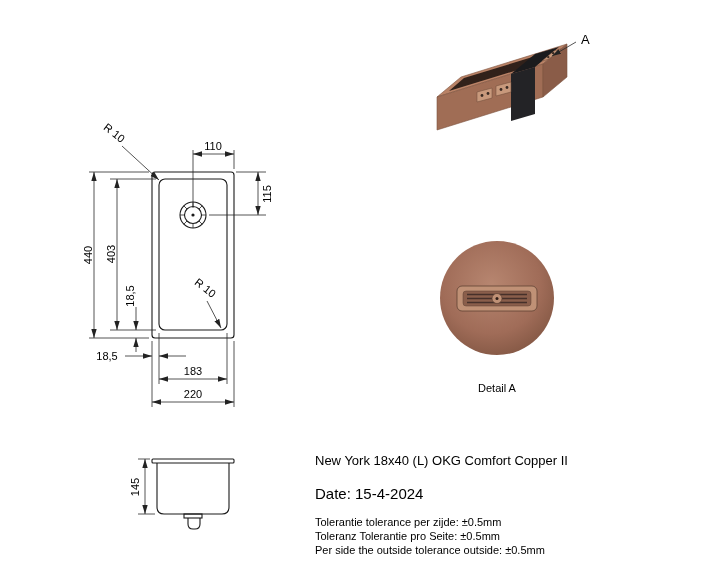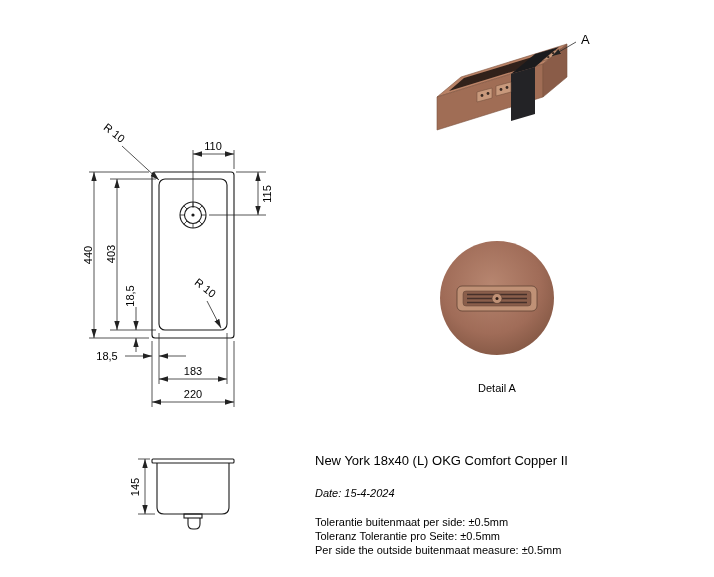--- a/index.html
+++ b/index.html
@@ -10,21 +10,21 @@
   
   .ol { fill:none; stroke:#1a1a1a; stroke-width:1.1; }          
   .dl { fill:none; stroke:#2a2a2a; stroke-width:0.8; }          
   .dim { font-family:"Liberation Sans", sans-serif; font-size:11px; fill:#000; }
   .cap { font-family:"Liberation Sans", sans-serif; font-size:11px; fill:#000; }
   .callout { font-family:"Liberation Sans", sans-serif; font-size:13px; fill:#000; }
 
   
   .titleblock { position:absolute; left:315px; top:452px; color:#000; }
   .tb-title { font-size:13px; line-height:18px; margin:0 0 17px 0; }
-  .tb-date  { font-size:11px;  line-height:13px; margin:0 0 15px 0;font-style:italic; }
+  .tb-date  { font-size:15px;  line-height:13px; margin:0 0 15px 0; }
   .tb-tol div { font-size:11px; line-height:14px; }
 </style>
 </head>
 <body>
 
 <div class="stage">
 
 <svg width="714" height="577" viewBox="0 0 714 577">
   <defs>
     <marker id="arrE" markerWidth="10" markerHeight="7" refX="9" refY="3.5" orient="auto" markerUnits="userSpaceOnUse">
@@ -155,19 +155,19 @@
     <circle cx="497" cy="298.5" r="5" fill="#c09176" stroke="#5f4234" stroke-width="0.7"></circle>
     <circle cx="497" cy="298.5" r="1.5" fill="#2e1d16"></circle>
     <text class="cap" x="497" y="392" text-anchor="middle">Detail A</text>
   </g>
 </svg>
 
 <div class="titleblock">
   <div class="tb-title">New York 18x40 (L) OKG Comfort Copper II</div>
   <div class="tb-date">Date: 15-4-2024</div>
   <div class="tb-tol">
-    <div>Tolerantie buitenmaat per side: ±0.5mm</div>
+    <div>Tolerantie tolerance per zijde: ±0.5mm</div>
     <div>Toleranz Tolerantie pro Seite: ±0.5mm</div>
-    <div>Per side the outside buitenmaat measure: ±0.5mm</div>
+    <div>Per side the outside tolerance outside: ±0.5mm</div>
   </div>
 </div>
 
 </div>
 
 </body></html>

